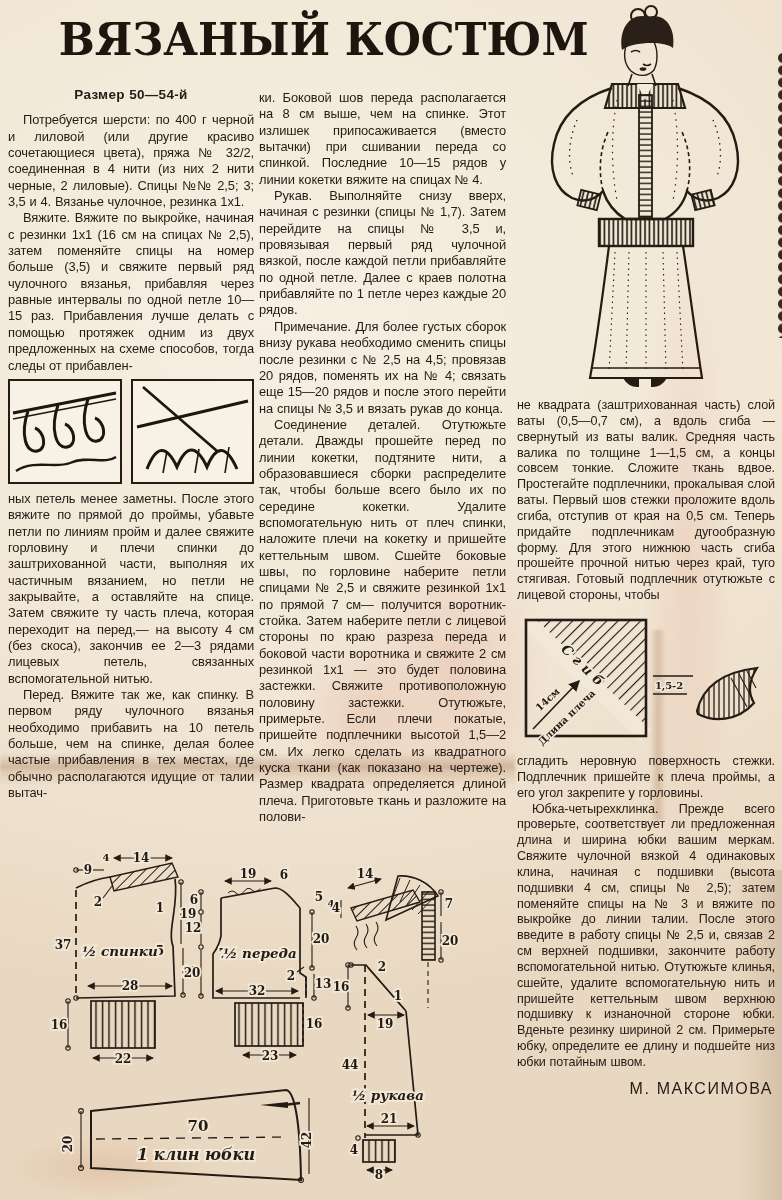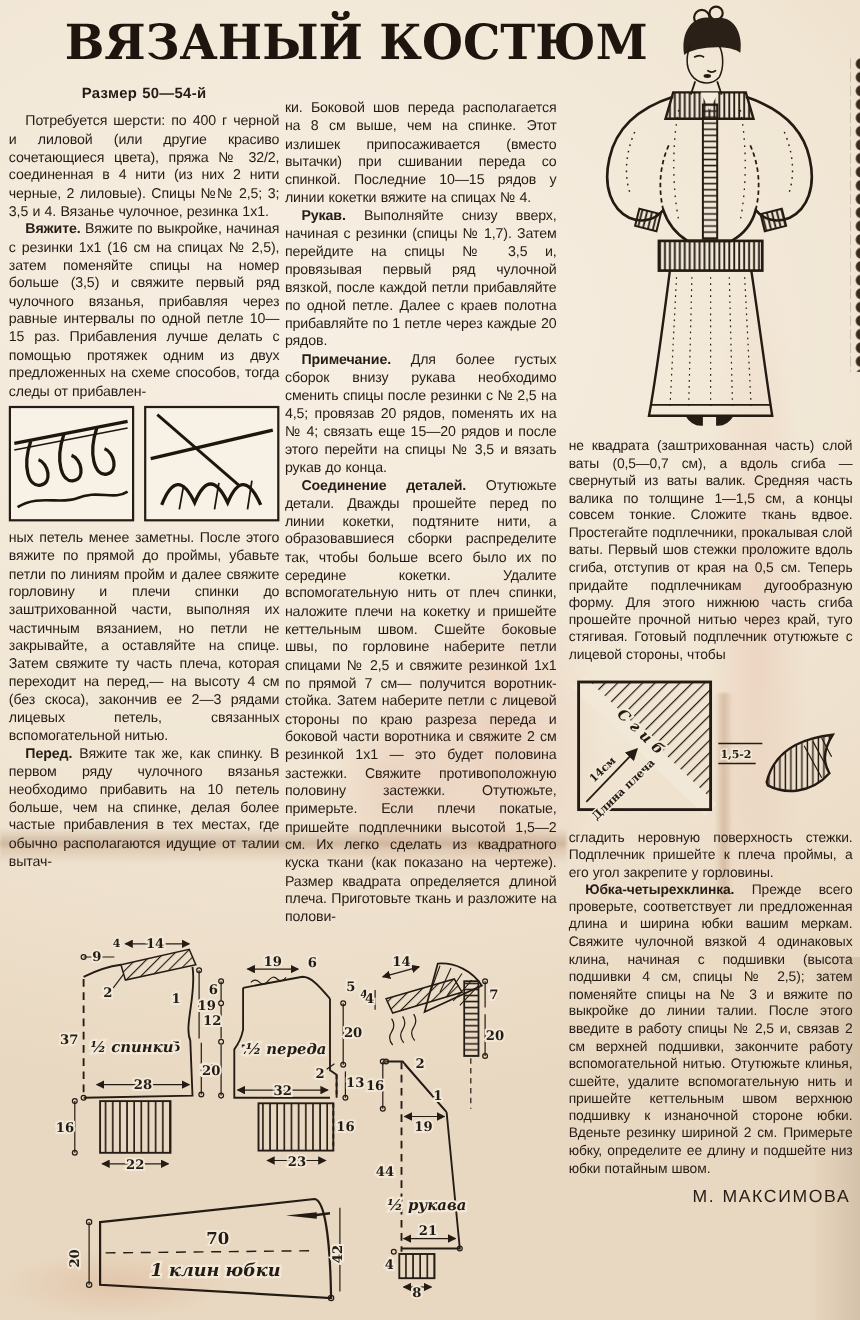--- a/index.html
+++ b/index.html
@@ -5,27 +5,27 @@
   html,body{margin:0;padding:0;background:#8a8078}
   .page{position:relative;width:782px;height:1200px;overflow:hidden;
     background:radial-gradient(900px 700px at 35% 25%, #f7efe3, #f1e6d4 60%, #e9d8c1);
     font-family:"Liberation Sans",sans-serif;color:#241c15}
   .stain{position:absolute;pointer-events:none}
   .title{position:absolute;left:52px;top:14px;width:452px;text-align:center;
     font-family:"DejaVu Serif",serif;font-weight:700;font-size:44px;letter-spacing:0px;
     transform:scaleX(.97);color:#1d150e;white-space:nowrap}
   .col{position:absolute;font-size:12.9px;line-height:16.35px;text-align:justify;
     letter-spacing:-.1px;word-spacing:.4px}
-  #col1{left:8px;top:74px;width:246px}
+  #col1{left:8px;top:84px;width:246px}
   #col2{left:259px;top:90px;width:247px}
   #col3{left:517px;top:0;width:258px;font-size:12.6px;line-height:15.85px}
   .size-h{text-align:center;font-weight:700;font-size:13.5px;margin:3px 0 9px;letter-spacing:.3px}
   p{margin:0}
   .ind{text-indent:15px}
-  b.lead{font-weight:700}
+  b.lead{font-weight:400}
   .samples{display:flex;gap:9px;margin:5px 0 7px}
   .sample{border:2.5px solid #241c14;background:#f8f1e6;line-height:0}
   .author{text-align:right;font-weight:400;font-size:16px;letter-spacing:1.5px;margin-top:10px;padding-right:2px}
   .paddiag{margin:4px 0 6px;line-height:0}
   .illo{line-height:0;margin-bottom:6px}
   svg text{font-family:"DejaVu Serif",serif;fill:#241c14}
   .dim{font-size:12px;font-weight:700;paint-order:stroke;stroke:#f2e8d7;stroke-width:3.5px}
   .dimS{font-size:10px;font-weight:700;paint-order:stroke;stroke:#f2e8d7;stroke-width:3px}
   .plabel{font-size:13.5px;font-style:italic;font-weight:700;paint-order:stroke;stroke:#f2e8d7;stroke-width:4px}
   .diagrams{position:absolute;left:48px;top:848px;line-height:0}

